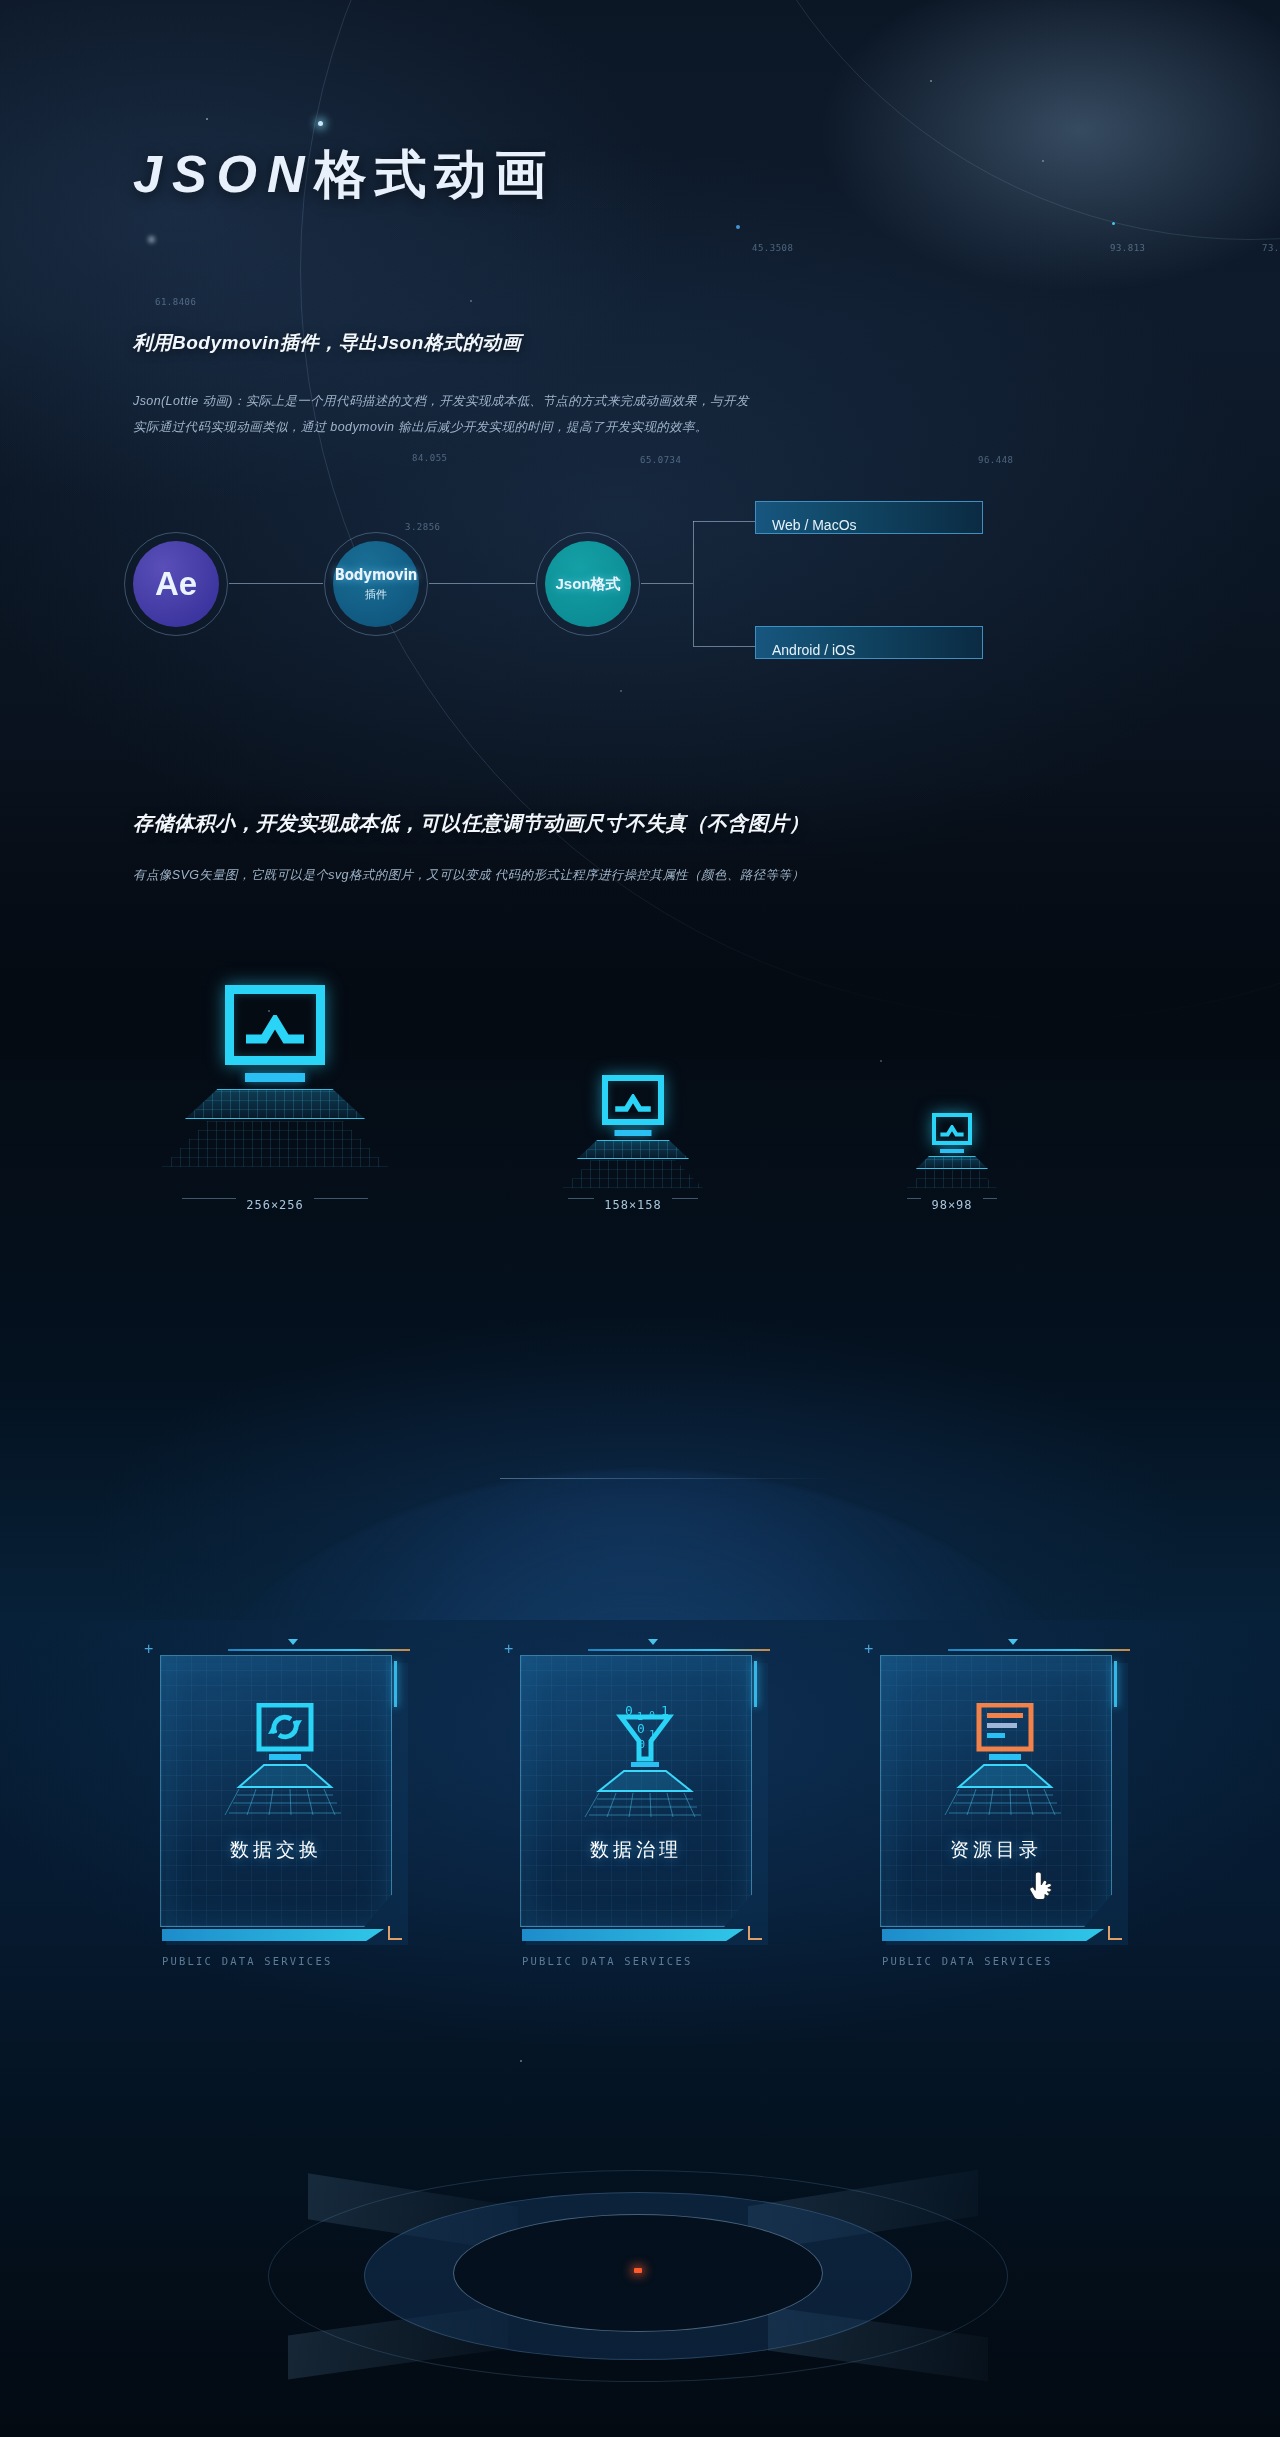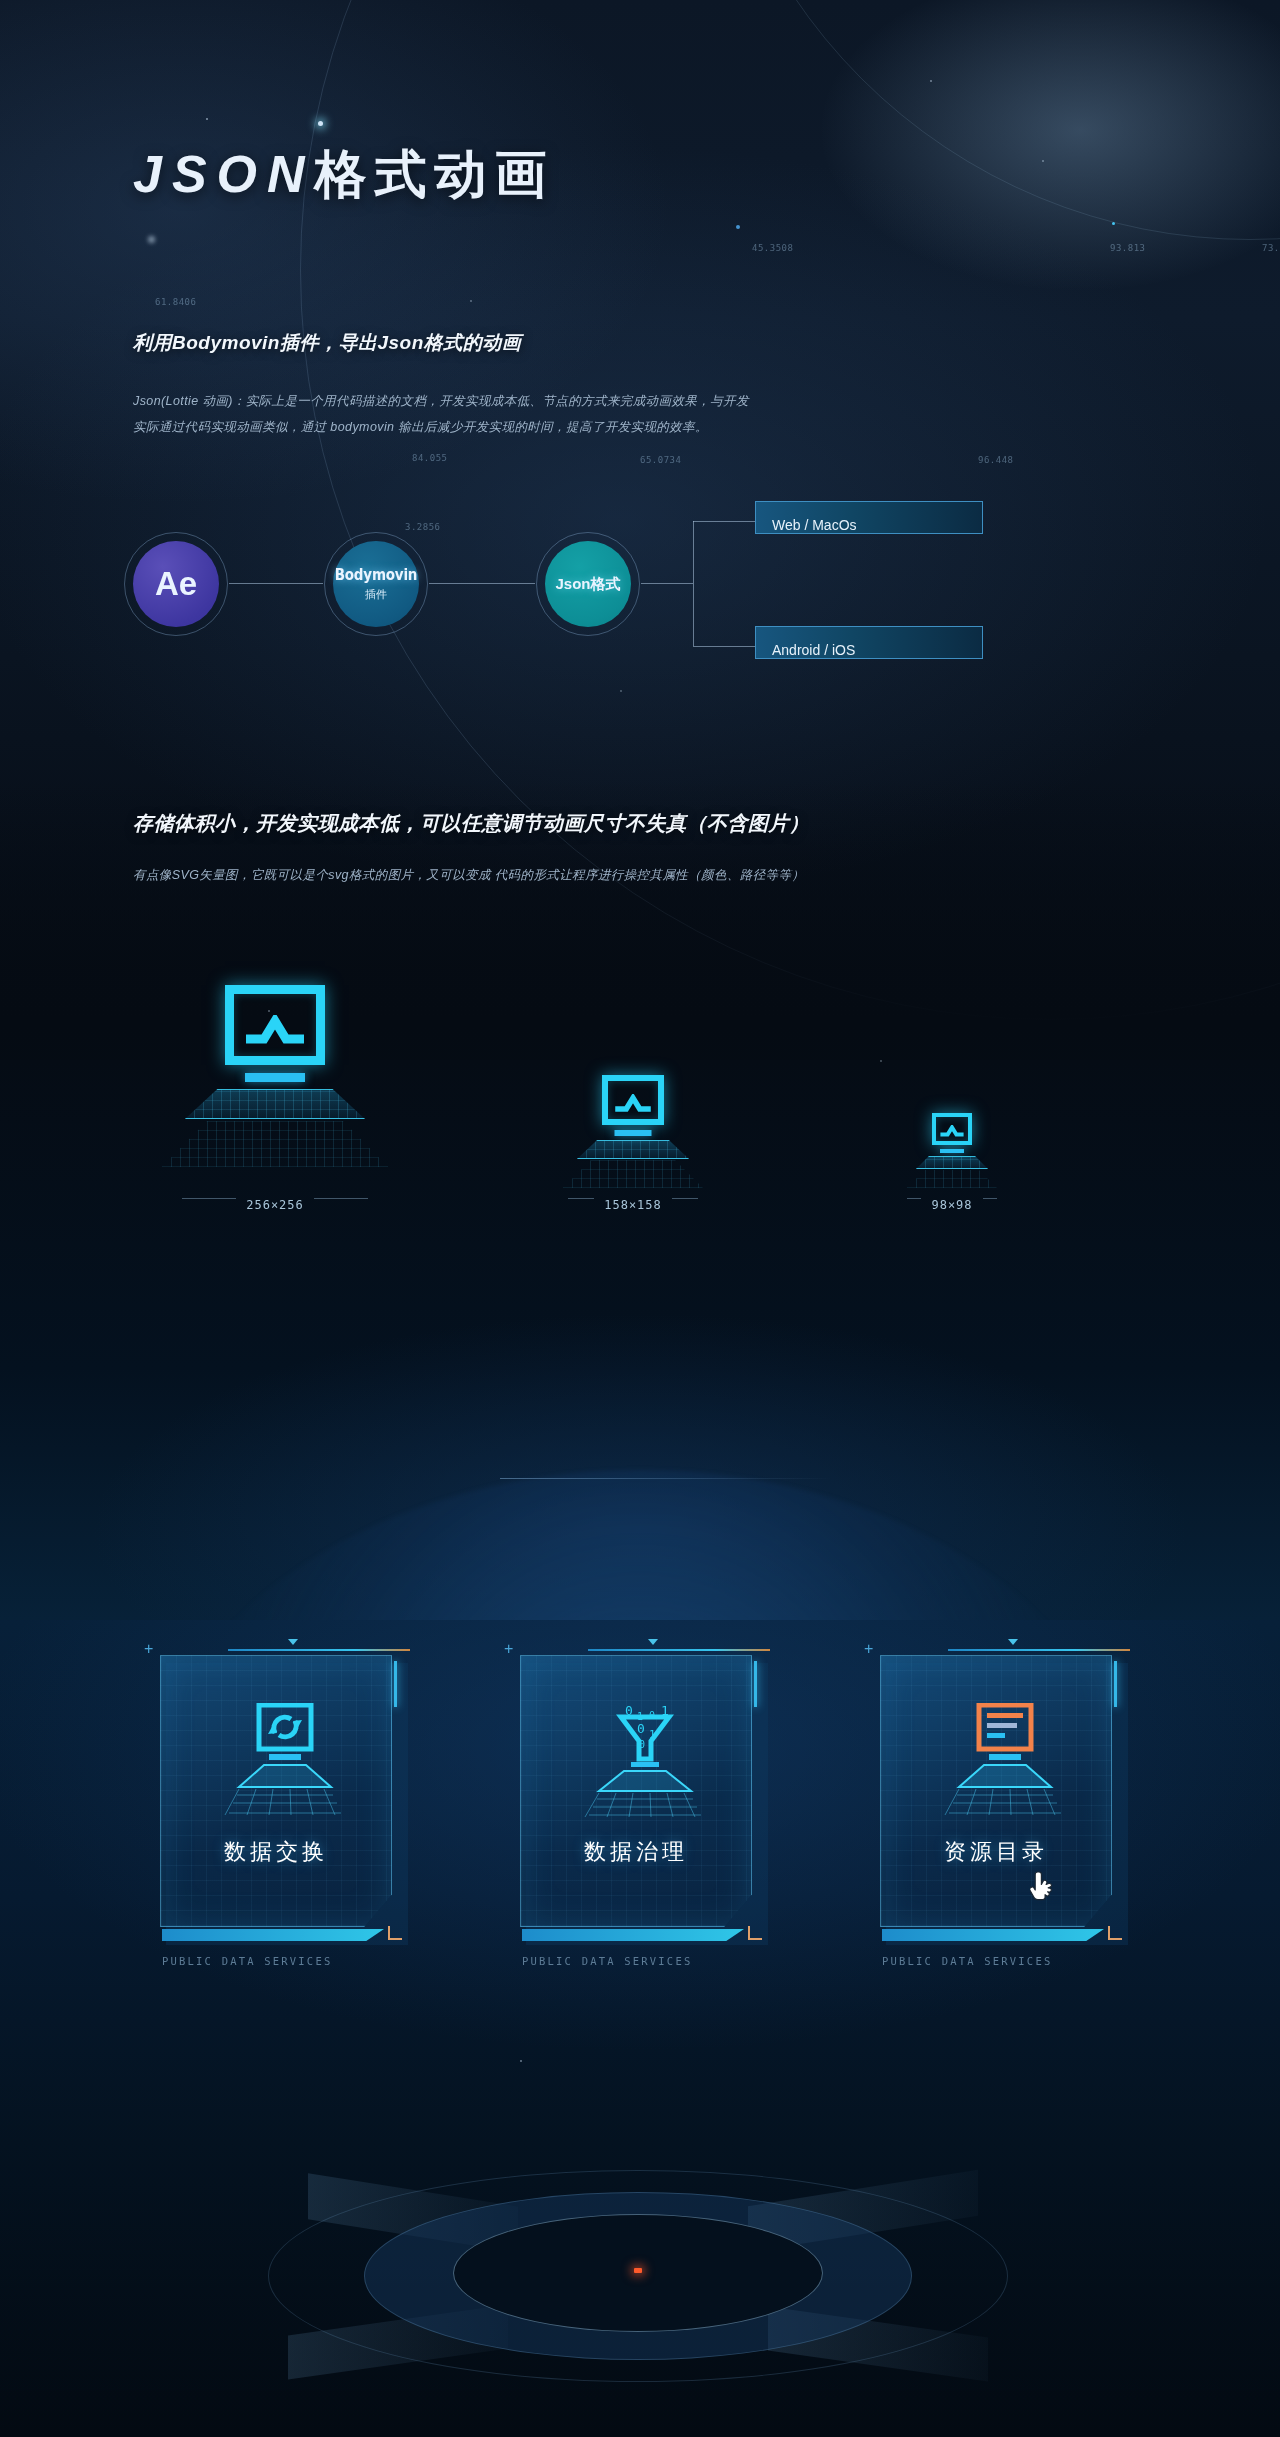--- a/index.html
+++ b/index.html
@@ -223,21 +223,21 @@
     clip-path:polygon(0 0, 100% 0, 92% 100%, 0 100%);
     box-shadow:0 0 14px rgba(47,199,232,.45);
   }
   .card-corner{
     position:absolute; left:228px; top:271px; width:14px; height:14px;
     border-left:2px solid #e0a06a; border-bottom:2px solid #e0a06a;
     transform:rotate(0deg);
   }
   .card-label{
     position:absolute; left:0; top:182px; width:232px; text-align:center;
-    font-size:22px; color:#ffffff; letter-spacing:4px; text-shadow:0 0 12px rgba(60,180,240,.55);
+    font-size:19px; color:#ffffff; letter-spacing:4px; text-shadow:0 0 12px rgba(60,180,240,.55);
   }
   .card-sub{
     position:absolute; left:2px; top:300px; font-size:10.5px; letter-spacing:2.2px;
     color:#5d7c96; font-family:"DejaVu Sans Mono","Liberation Mono",monospace;
   }
   .card-icon{ position:absolute; left:50%; top:48px; transform:translateX(-50%); width:130px; height:120px; }
   .cursor-hand{ position:absolute; left:150px; top:215px; width:26px; height:32px; }
 </style>
 </head>
 <body>

